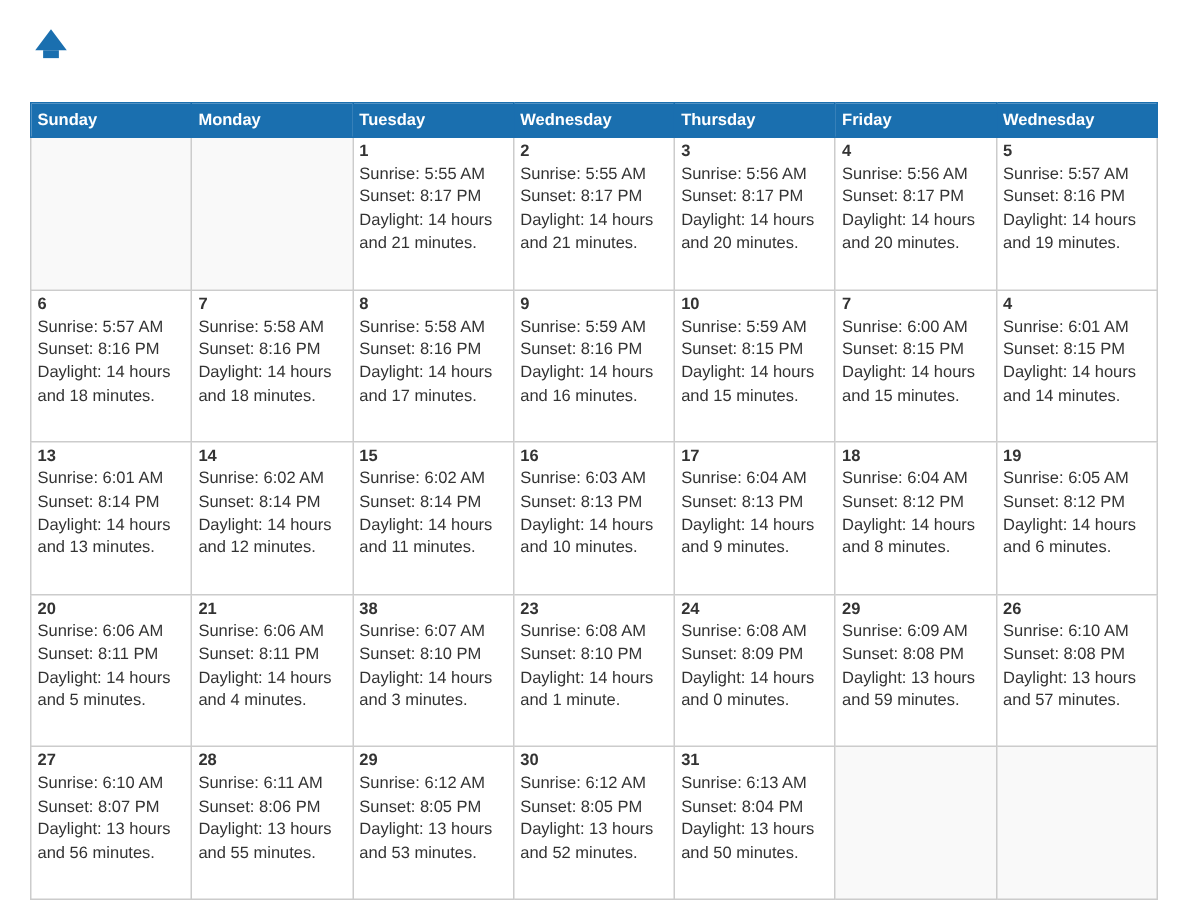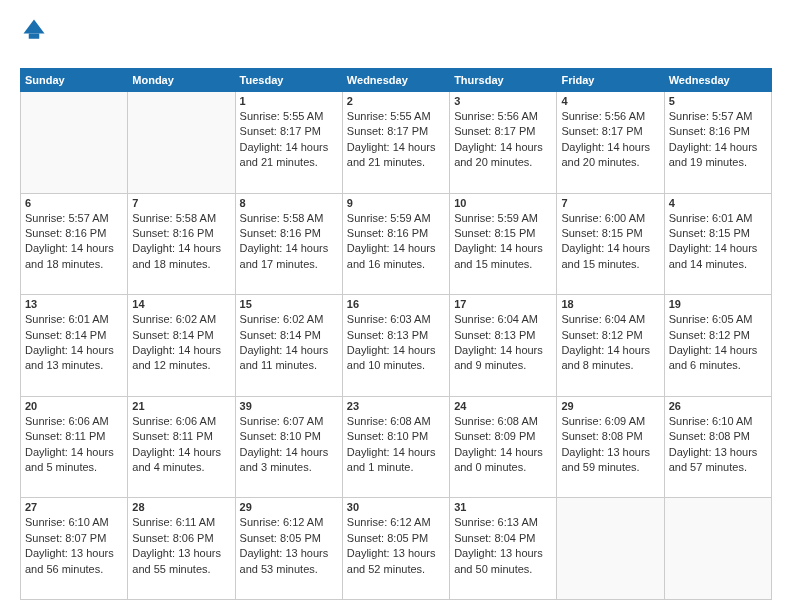--- a/index.html
+++ b/index.html
@@ -216,21 +216,21 @@
         <tr>
           <td>
             <span class="day-num">20</span>
             <div class="day-info">Sunrise: 6:06 AM<br>Sunset: 8:11 PM<br>Daylight: 14 hours and 5 minutes.</div>
           </td>
           <td>
             <span class="day-num">21</span>
             <div class="day-info">Sunrise: 6:06 AM<br>Sunset: 8:11 PM<br>Daylight: 14 hours and 4 minutes.</div>
           </td>
           <td>
-            <span class="day-num">39</span>
+            <span class="day-num">38</span>
             <div class="day-info">Sunrise: 6:07 AM<br>Sunset: 8:10 PM<br>Daylight: 14 hours and 3 minutes.</div>
           </td>
           <td>
             <span class="day-num">23</span>
             <div class="day-info">Sunrise: 6:08 AM<br>Sunset: 8:10 PM<br>Daylight: 14 hours and 1 minute.</div>
           </td>
           <td>
             <span class="day-num">24</span>
             <div class="day-info">Sunrise: 6:08 AM<br>Sunset: 8:09 PM<br>Daylight: 14 hours and 0 minutes.</div>
           </td>

